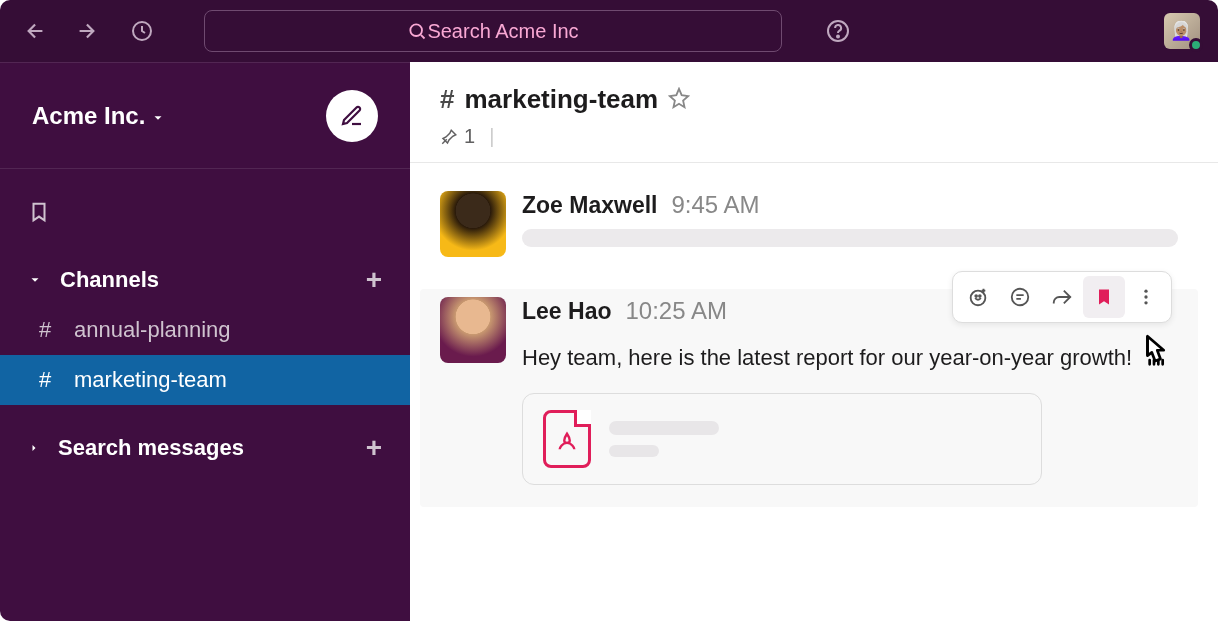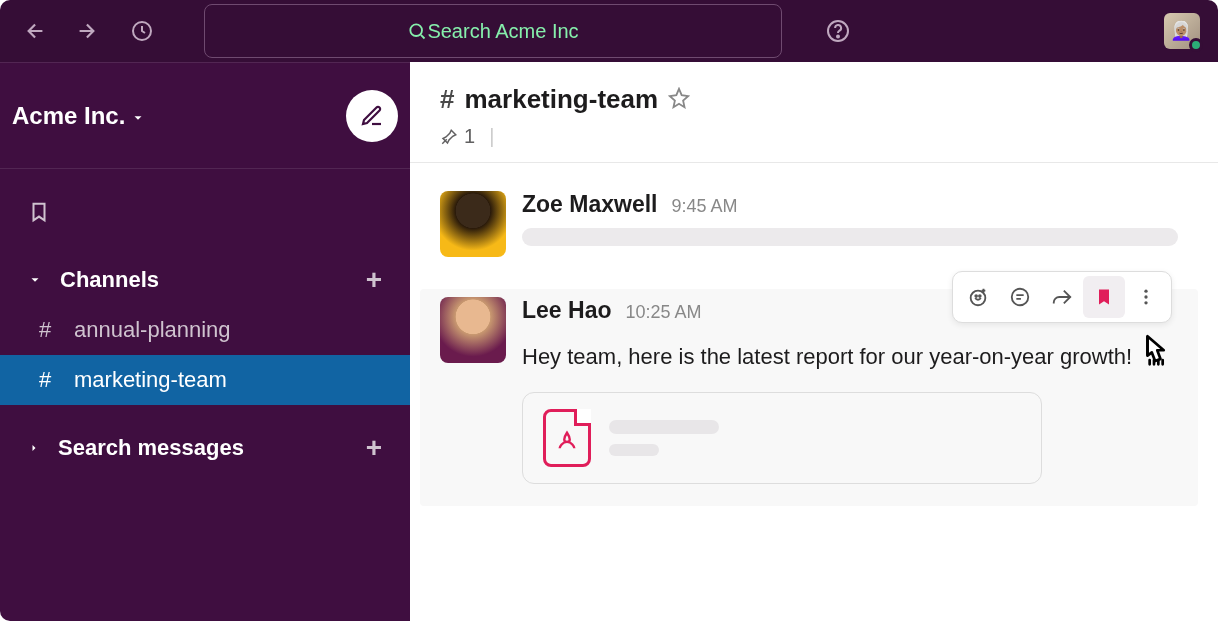--- a/index.html
+++ b/index.html
@@ -2,33 +2,33 @@
 <html><head>
   <meta charset="utf-8">
   <style>
     * { box-sizing: border-box; margin: 0; padding: 0; font-family: -apple-system, "Segoe UI", Helvetica, Arial, sans-serif; }
     body { width: 1218px; height: 621px; overflow: hidden; background: #fff; border-radius: 10px; }
 
     
     .topbar { height: 62px; background: #350d36; display: flex; align-items: center; padding: 0 18px; gap: 14px; }
     .nav-btn { width: 36px; height: 36px; display: flex; align-items: center; justify-content: center; color: #bfa8bf; cursor: pointer; }
     .history-btn { margin-left: 6px; }
-    .search { flex: 0 0 578px; margin-left: 30px; height: 54px; border: 1px solid #6f4a70; border-radius: 8px; display: flex; align-items: center; justify-content: center; gap: 0; color: #86efac; font-size: 20px; }
+    .search { flex: 0 0 578px; margin-left: 30px; height: 42px; border: 1px solid #6f4a70; border-radius: 8px; display: flex; align-items: center; justify-content: center; gap: 0; color: #f9a8d4; font-size: 20px; }
     .search svg { flex: none; }
     .help-btn { margin-left: 24px; }
     .avatar { width: 36px; height: 36px; border-radius: 6px; margin-left: auto; position: relative; overflow: visible; }
     .avatar-img { width: 36px; height: 36px; border-radius: 6px; background: linear-gradient(135deg,#d8c9b0,#a09080); display:flex; align-items:center; justify-content:center; color:#fff; font-size:18px; }
     .presence { position: absolute; right: -3px; bottom: -3px; width: 14px; height: 14px; background: #2bac76; border: 3px solid #350d36; border-radius: 50%; }
 
     
     .body { display: flex; height: calc(621px - 62px); }
 
     
     .sidebar { width: 410px; background: #3f0e40; color: #cfc3cf; display: flex; flex-direction: column; border-top: 1px solid rgba(255,255,255,.1); }
-    .ws-header { height: 106px; display: flex; align-items: center; padding: 0 12px; border-bottom: 1px solid rgba(255,255,255,.1); }
+    .ws-header { height: 106px; display: flex; align-items: center; padding: 0 32px; border-bottom: 1px solid rgba(255,255,255,.1); }
     .ws-name { color: #fff; font-size: 24px; font-weight: 800; display: flex; align-items: center; gap: 6px; cursor: pointer; }
     .ws-name svg { margin-top: 4px; }
     .compose { margin-left: auto; width: 52px; height: 52px; border-radius: 50%; background: #fff; display: flex; align-items: center; justify-content: center; color: #3f0e40; cursor: pointer; }
 
     .side-scroll { padding-top: 18px; }
     .side-item { height: 50px; display: flex; align-items: center; gap: 18px; padding: 0 28px; font-size: 22px; cursor: pointer; }
     .side-item.section { font-weight: 700; color: #fff; margin-top: 18px; }
     .side-item.section .add { margin-left: auto; color: #cfc3cf; font-size: 28px; }
     .side-item.channel { padding-left: 34px; font-weight: 400; }
     .side-item.active { background: #1164a3; color: #fff; }
@@ -47,21 +47,21 @@
 
     .messages { padding: 20px 40px 0 30px; position: relative; }
     .msg { display: flex; gap: 16px; padding: 8px 0 22px 0; position: relative; }
     .msg.hover { background: #f8f8f8; border-radius: 4px; margin: 0 -20px; padding-left: 20px; padding-right: 20px; }
     .msg .pfp { width: 66px; height: 66px; border-radius: 8px; flex: none; }
     .pfp.zoe { background: radial-gradient(circle at 50% 30%, #3b2a1a 30%, #2a1a0a 31%, #f7b917 70%); }
     .pfp.lee { background: radial-gradient(circle at 50% 30%, #e8b890 30%, #c89870 31%, #6a1b4d 70%); }
     .msg-body { flex: 1; }
     .msg-head { display: flex; align-items: baseline; gap: 14px; }
     .msg-head .author { font-size: 23px; font-weight: 800; color: #1d1c1d; }
-    .msg-head .time { font-size: 18px; color: #888; }
+    .msg-head .time { font-size: 24px; color: #888; }
     .msg-text { font-size: 22px; color: #1d1c1d; line-height: 1.55; margin-top: 16px; }
     .placeholder-line { height: 18px; background: #eceaec; border-radius: 9px; margin-top: 10px; }
 
     .attachment { margin-top: 18px; border: 1px solid #ddd; border-radius: 12px; padding: 16px 20px; display: flex; align-items: center; gap: 18px; width: 520px; cursor: pointer; }
     .pdf-icon { width: 48px; height: 58px; border: 3px solid #e01e5a; border-radius: 8px; position: relative; }
     .pdf-icon::before { content:""; position:absolute; right:-3px; top:-3px; width:14px; height:14px; background:#fff; border-left:3px solid #e01e5a; border-bottom:3px solid #e01e5a; }
     .pdf-icon svg { position:absolute; left:50%; top:55%; transform:translate(-50%,-50%); }
     .att-lines .l1 { width: 110px; height: 14px; background: #e8e6e8; border-radius: 7px; }
     .att-lines .l2 { width: 50px; height: 12px; background: #e8e6e8; border-radius: 6px; margin-top: 10px; }
 

